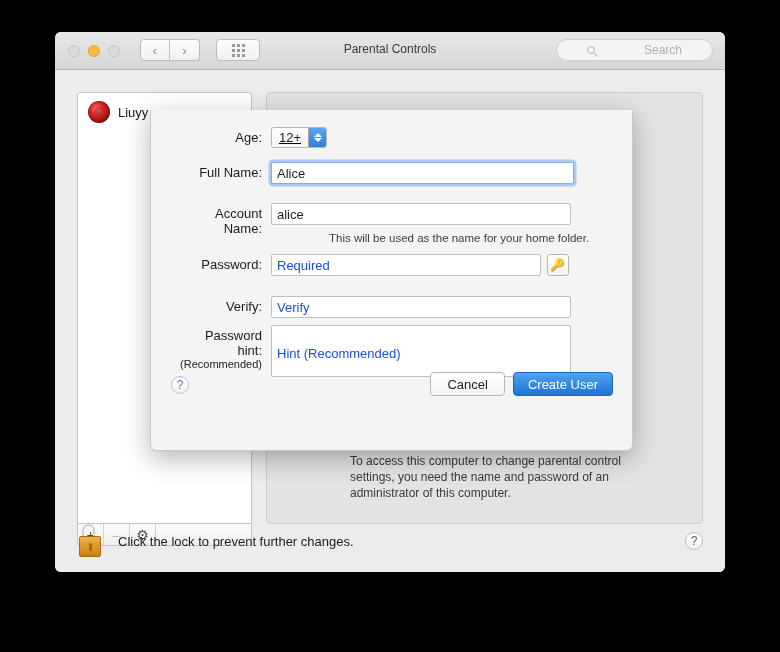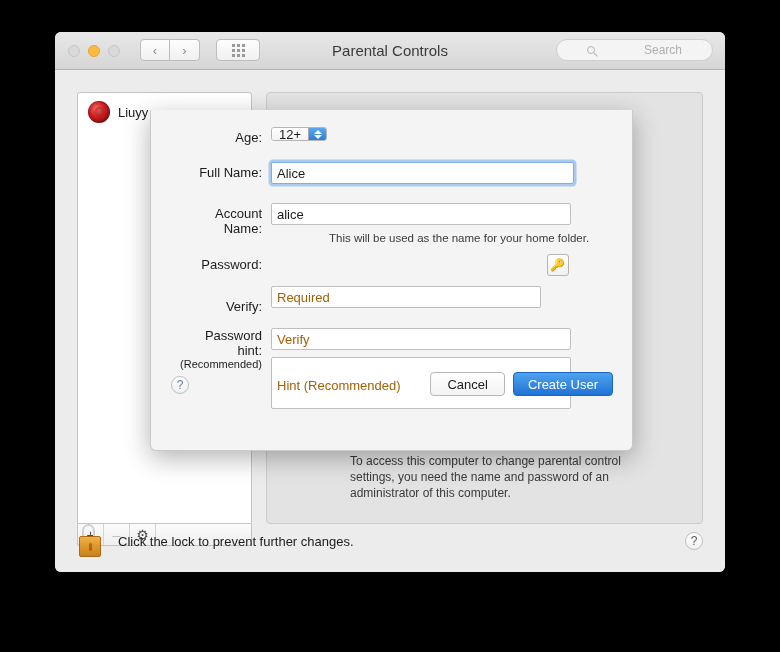--- a/index.html
+++ b/index.html
@@ -54,21 +54,21 @@
     width: 44px; height: 22px;
     background: linear-gradient(to bottom,#fdfdfd,#f0f0f0);
     border: 1px solid #bdbdbd; border-radius: 4px;
     display: flex; align-items: center; justify-content: center;
   }
   .dotgrid { display: grid; grid-template-columns: repeat(3,3px); gap: 2px; }
   .dotgrid i { width: 3px; height: 3px; background: #9a9a9a; display: block; }
 
   #win-title {
     position: absolute; left: 0; right: 0; top: 10px;
-    text-align: center; font-size: 15px; color: #3a3a3a;
+    text-align: center; font-size: 12px; color: #3a3a3a;
   }
 
   #search {
     position: absolute; right: 12px; top: 7px;
     width: 157px; height: 22px;
     background: #f4f4f4;
     border: 1px solid #cfcfcf; border-radius: 11px;
     display: flex; align-items: center; justify-content: center;
     gap: 5px;
   }
@@ -218,30 +218,30 @@
 
   .field {
     background: #fff;
     border: 1px solid #bfbfbf;
     border-radius: 2px;
     font-size: 13px; color: #1c1c1c;
     padding: 3px 5px;
     height: 22px;
     display: flex; align-items: center;
   }
-  .field.ph { color: #a16207; margin-top: 32px; }
+  .field.ph { color: #1d4ed8; }
   .field.focused {
     border: 1px solid #80aee0;
     box-shadow: 0 0 0 2.5px rgba(110,170,235,0.55);
   }
 
   
   #age-row { left: 0; top: 17px; }
   #age-stepper {
-    display: flex; height: 14px;
+    display: flex; height: 21px;
     border: 1px solid #b5b5b5; border-radius: 3px;
     overflow: hidden;
     text-decoration: underline;
   }
   #age-value {
     background: linear-gradient(to bottom,#ffffff,#f3f3f3);
     padding: 0 7px; font-size: 13px; color: #1c1c1c;
     display: flex; align-items: center;
   }
   #age-arrows {

